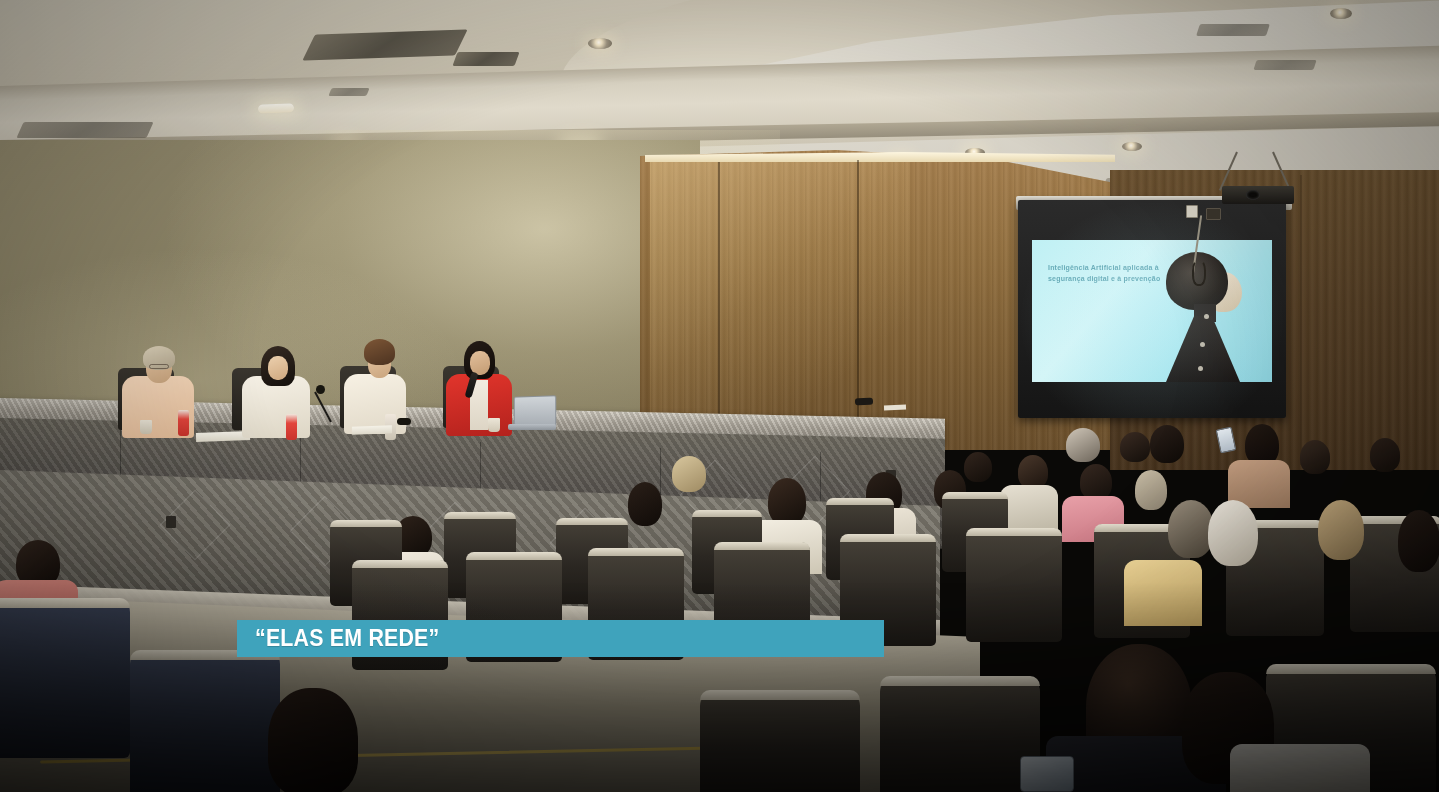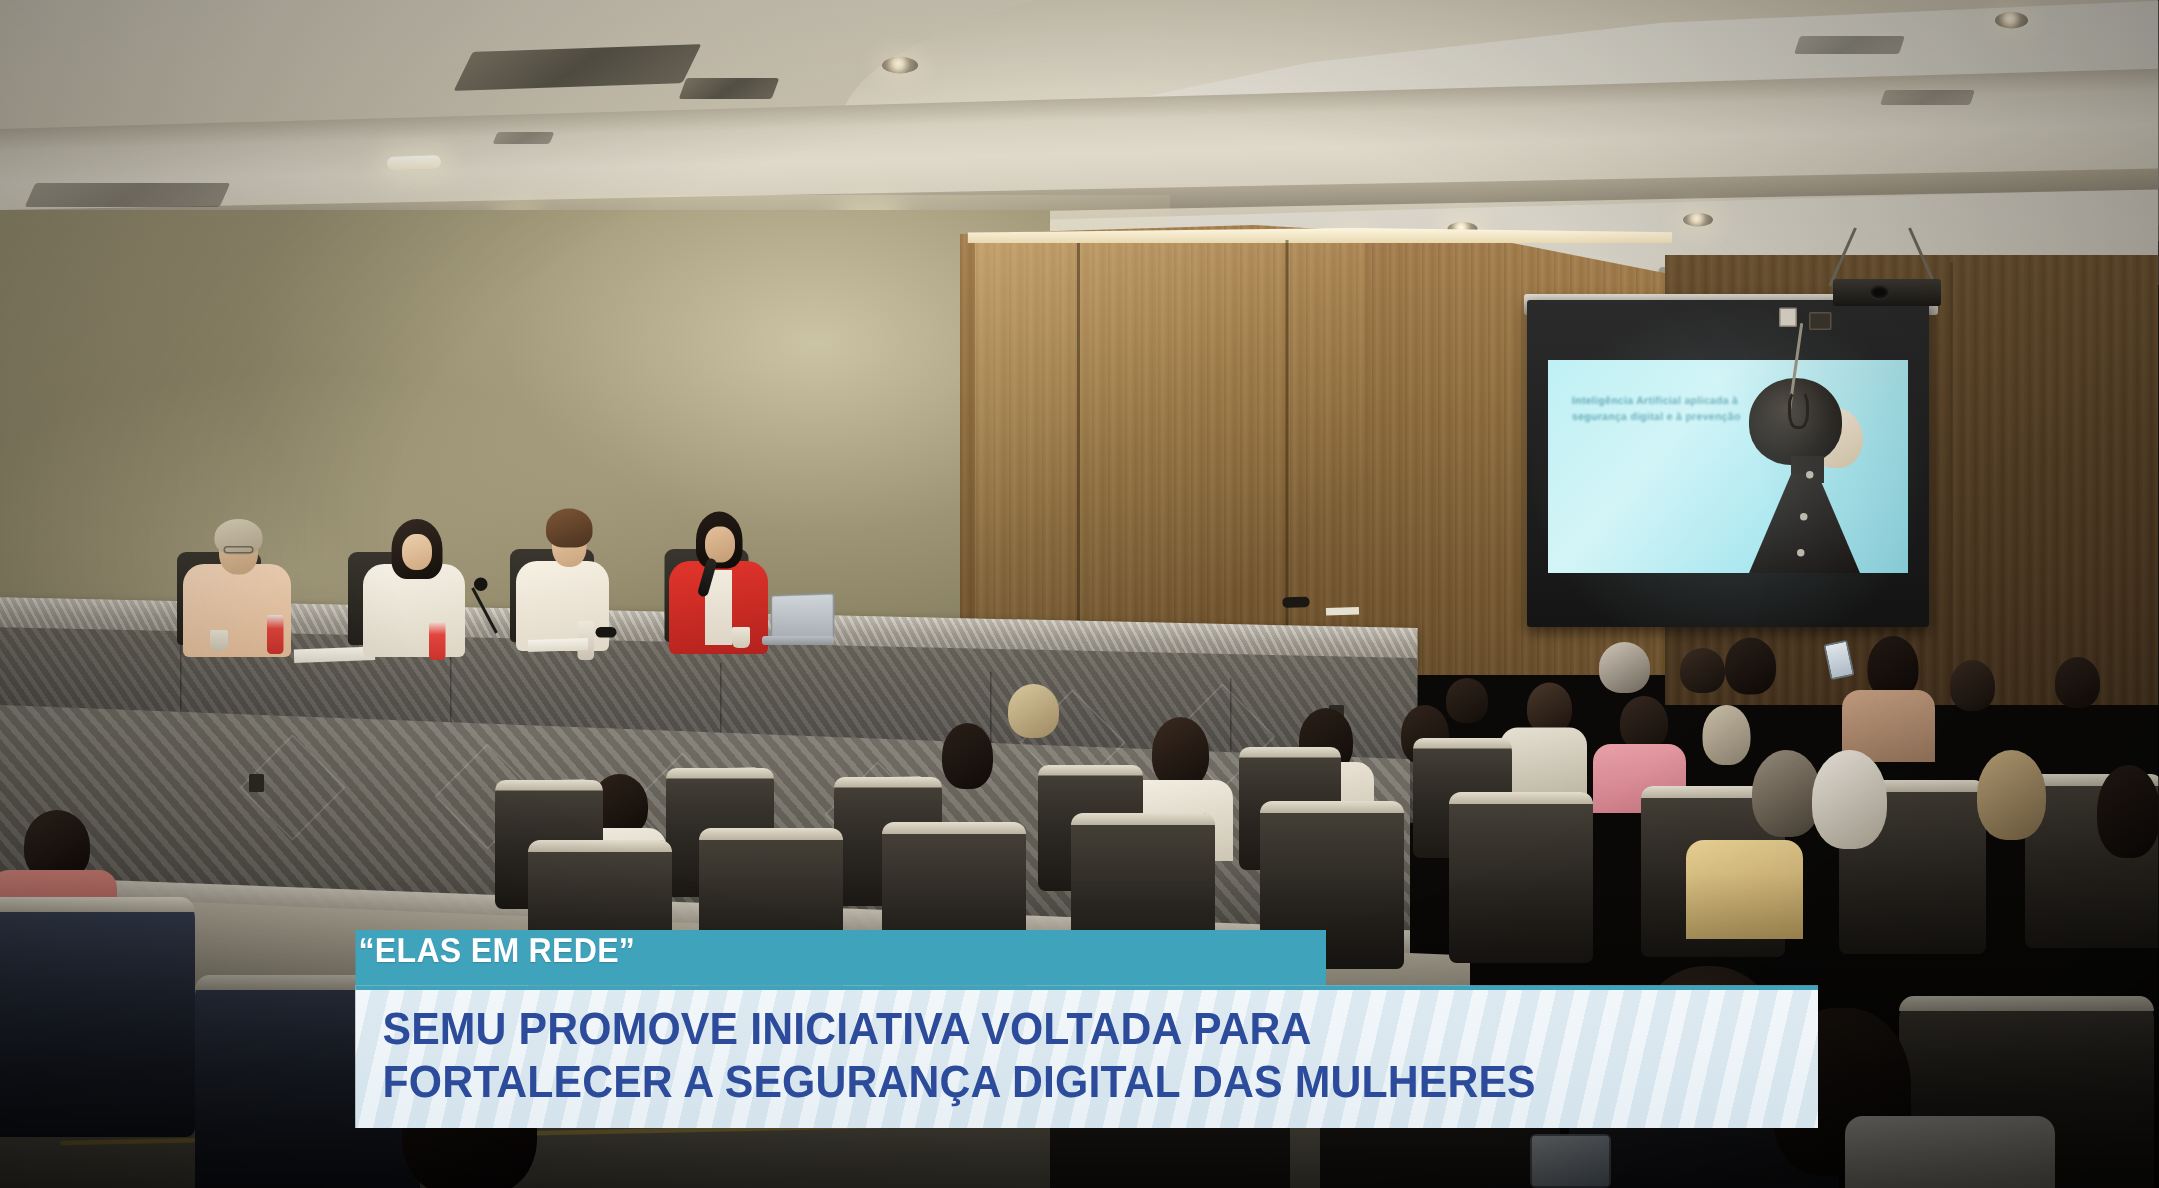--- a/index.html
+++ b/index.html
@@ -310,22 +310,22 @@
     position:absolute; left:0; bottom:0; width:1439px; height:210px;
     background:linear-gradient(180deg, rgba(0,0,0,0) 0%, rgba(0,0,0,.42) 60%, rgba(0,0,0,.66) 100%);
     pointer-events:none;
   }
 
   
   #lower-third{ position:absolute; left:237px; top:620px; z-index:60; }
   .kicker-bar{
     width:647px; height:37px;
     background:#3fa3bc;
-    display:flex; 
-    padding-left:2px;
+    display:flex; align-items:center;
+    padding-left:18px;
   }
   .kicker-text{
     color:#ffffff; font-size:23px; font-weight:700;
     letter-spacing:.2px; font-family:"Liberation Sans", sans-serif;
     transform:scaleX(.93); transform-origin:left center;
     text-shadow:0 1px 1px rgba(0,0,0,.18);
     white-space:nowrap;
   }
   .headline-box{
     width:975px; background:#dfeaf1;
@@ -574,19 +574,15 @@
   <div class="aud-body" style="left:1230px;top:744px;width:140px;height:54px;background:linear-gradient(170deg,#f2efe6,#cdc8b9);"></div>
   <div class="aud-head" style="left:268px;top:688px;width:90px;height:108px;border-radius:46% 46% 34% 34%;background:linear-gradient(150deg,#2b1f18,#0c0806);"></div>
 
   <div class="dark-fg"></div>
   <div class="vignette"></div>
 
   <div id="lower-third">
     <div class="kicker-bar">
       <span class="kicker-text">“ELAS EM REDE”</span>
     </div>
-    <div class="headline-box">
-      <div class="headline-line">SEMU PROMOVE INICIATIVA VOLTADA PARA</div>
-      <div class="headline-line">FORTALECER A SEGURANÇA DIGITAL DAS MULHERES</div>
-    </div>
   </div>
 
 </div>
 
 </body></html>

